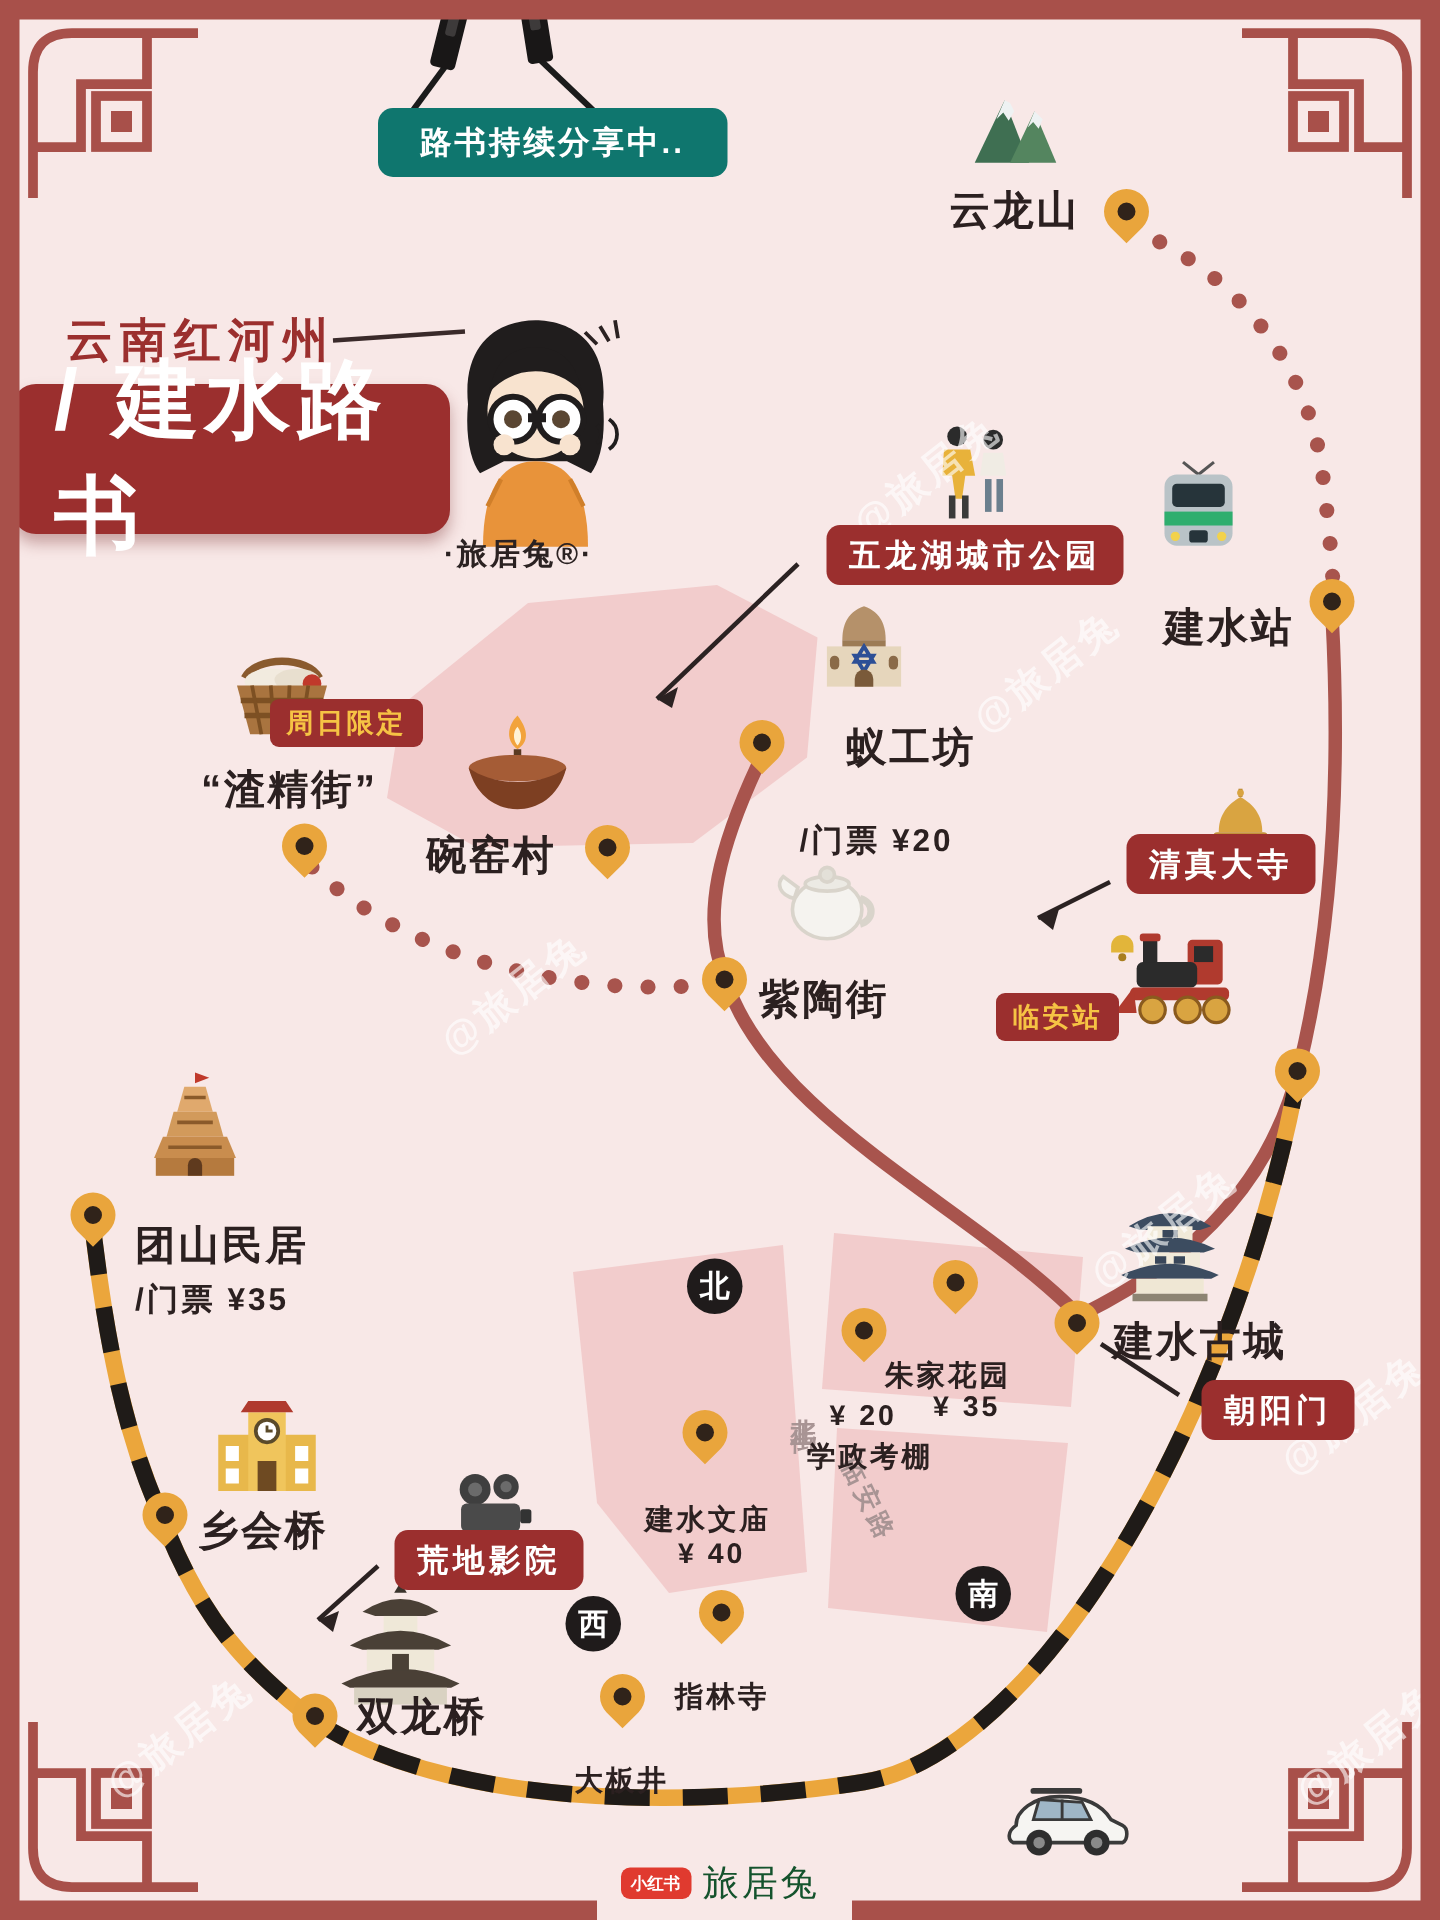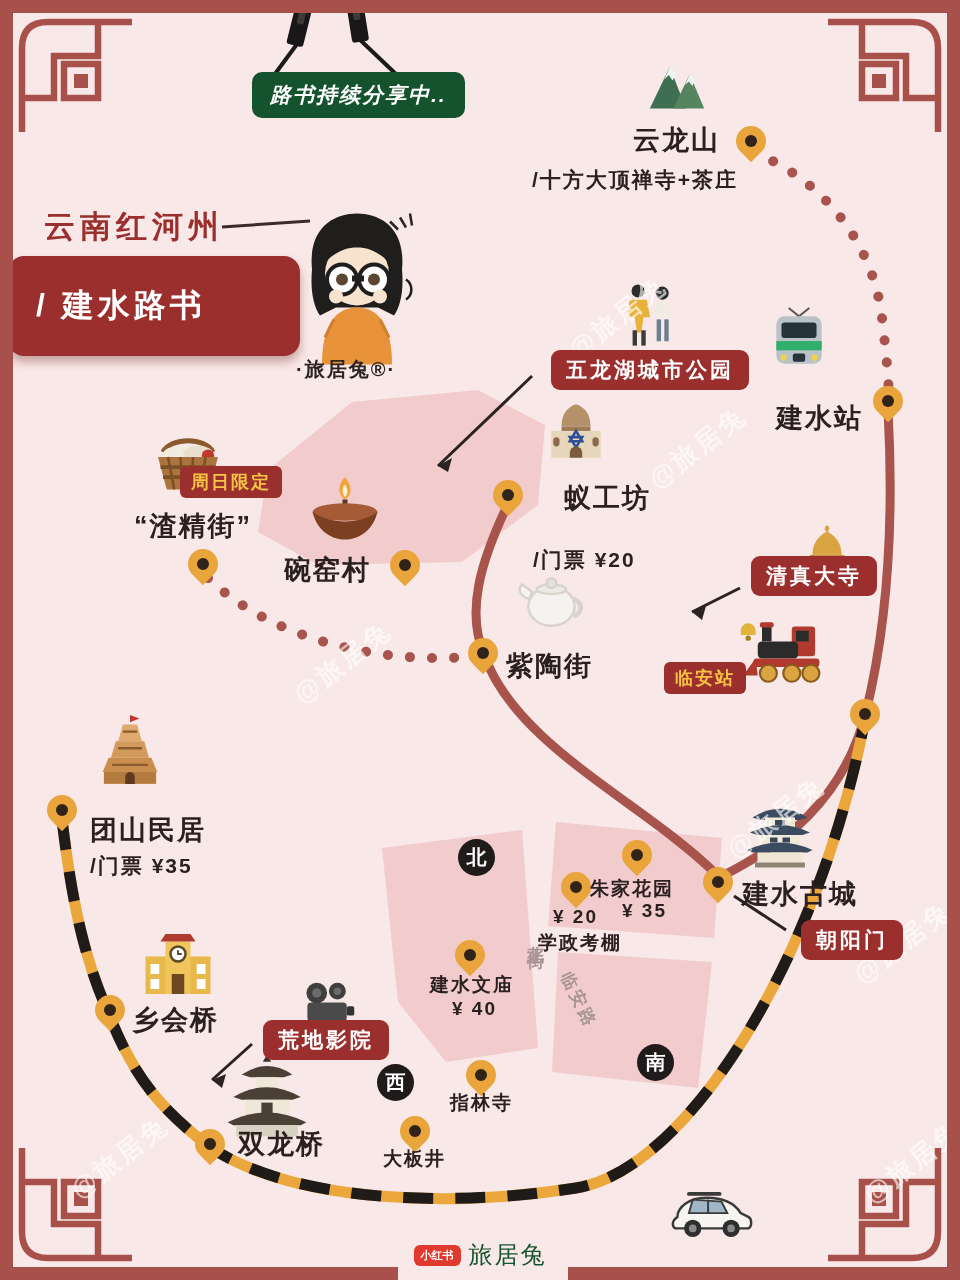--- a/index.html
+++ b/index.html
@@ -5,21 +5,21 @@
   * { margin:0; padding:0; box-sizing:border-box; }
   body { font-family:"Liberation Sans","DejaVu Sans",sans-serif; background:#e8dada; }
   .poster { position:relative; width:960px; height:1280px; margin:0 auto; background:#f8e8e7; overflow:hidden; }
 
   .frame { position:absolute; inset:0; border:13px solid #a8504a; z-index:28; pointer-events:none; }
   .map-svg { position:absolute; left:0; top:0; z-index:2; }
 
   .label { position:absolute; color:#2b2020; font-weight:bold; z-index:14; white-space:nowrap; letter-spacing:2px; }
   .name  { font-size:27px; }
   .note  { font-size:21px; }
-  .small { font-size:19px; }
+  .small { font-size:19px;margin-top:28px; }
 
   .bubble { position:absolute; background:#9b2f2e; color:#fff; font-weight:bold; font-size:21px;
             padding:6px 15px; border-radius:9px; letter-spacing:3px; z-index:18; white-space:nowrap;margin-left:21px; }
   .badge-y { position:absolute; background:#9b2f2e; color:#f6c344; font-weight:bold; font-size:18px;
              padding:4px 11px; border-radius:6px; letter-spacing:2px; z-index:18; white-space:nowrap; }
 
   .pin { position:absolute; width:30px; height:30px; background:#e9a53c;
          border-radius:50% 50% 50% 0; transform:rotate(-45deg); z-index:12; }
   .pin::after { content:""; position:absolute; left:9px; top:9px; width:12px; height:12px;
                 border-radius:50%; background:#30231a; }
@@ -29,32 +29,32 @@
 
   .street { position:absolute; color:#a89494; font-weight:bold; font-size:17px; z-index:6; letter-spacing:3px; }
   .street.v { writing-mode:vertical-rl; }
   .street.r { transform:rotate(64deg); transform-origin:left top; }
 
   .icon { position:absolute; z-index:10; line-height:0; }
 
   .wm { position:absolute; color:rgba(255,255,255,0.62); font-size:26px; font-weight:bold;
         transform:rotate(-38deg); letter-spacing:3px; z-index:17; pointer-events:none; white-space:nowrap; }
 
-  .banner { position:absolute; left:252px; top:72px; background:#14532d; color:#fff; font-size:21px;
-            font-weight:bold; padding:9px 18px; border-radius:10px; letter-spacing:2px; z-index:21;font-style:italic; }
+  .banner { position:absolute; left:252px; top:72px; background:#0f766e; color:#fff; font-size:21px;
+            font-weight:bold; padding:9px 28px; border-radius:10px; letter-spacing:2px; z-index:21; }
   .clip { position:absolute; width:17px; height:42px; background:#191717; border-radius:3px; z-index:22; }
   .clip::after { content:""; position:absolute; left:5px; top:6px; width:7px; height:14px; background:#3d3a3a; border-radius:2px; }
   .clip.a { left:291px; top:4px; transform:rotate(14deg); }
   .clip.b { left:349px; top:0px; transform:rotate(-9deg); }
 
   .region { position:absolute; left:44px; top:206px; color:#9b2f2e; font-size:31px; font-weight:bold;
             letter-spacing:5px; z-index:20; }
   .title-badge { position:absolute; left:8px; top:256px; width:292px; height:100px; background:#9b2f2e;
                  border-radius:16px; color:#fff; display:flex; align-items:center; padding-left:28px;
-                 font-size:32px; font-weight:bold; letter-spacing:4px; z-index:20;
+                 font-size:57px; font-weight:bold; letter-spacing:4px; z-index:20;
                  box-shadow:0 6px 10px rgba(110,30,30,0.35); }
   .mascot-label { position:absolute; left:296px; top:356px; color:#2b2222; font-size:20px; font-weight:bold;
                   letter-spacing:2px; z-index:20; }
 
   .footer-bg { position:absolute; left:398px; bottom:0; width:170px; height:46px; background:#f8e8e7;
                border-radius:12px 12px 0 0; z-index:31; }
   .footer { position:absolute; left:0; right:0; bottom:9px; display:flex; align-items:center;
             justify-content:center; gap:8px; z-index:32; }
   .footer-logo { background:#e03a2f; color:#fff; font-size:11px; font-weight:bold; padding:3px 7px; border-radius:6px; }
   .footer-brand { color:#14532d; font-size:24px; font-weight:normal; letter-spacing:2px; }
@@ -139,21 +139,20 @@
 
   <div class="icon" style="left:645px; top:56px;">
     <svg width="64" height="58" viewBox="0 0 64 64">
       <path d="M2 58 L24 12 L42 58Z" fill="#3f6f52"></path>
       <path d="M28 58 L46 20 L62 58Z" fill="#54855f"></path>
       <path d="M24 12 L18 26 L23 21 L27 27 L31 20 L28 14Z" fill="#eef2f3"></path>
       <path d="M46 20 L41 32 L45 28 L49 33 L52 26Z" fill="#eef2f3"></path>
     </svg>
   </div>
   <div class="label name" style="left:633px; top:122px;">云龙山</div>
-  <div class="label note" style="left:532px; top:166px;">/十方大顶禅寺+茶庄</div>
   <div class="pin" style="left:736px; top:126px;"></div>
 
   <div class="icon" style="left:766px; top:306px;">
     <svg width="66" height="66" viewBox="0 0 64 64">
       <line x1="22" y1="2" x2="32" y2="10" stroke="#555" stroke-width="2"></line>
       <line x1="42" y1="2" x2="32" y2="10" stroke="#555" stroke-width="2"></line>
       <rect x="10" y="10" width="44" height="46" rx="8" fill="#b9c3c7"></rect>
       <rect x="15" y="16" width="34" height="15" rx="3" fill="#26343a"></rect>
       <rect x="10" y="34" width="44" height="9" fill="#2fae6e"></rect>
       <circle cx="17" cy="50" r="3" fill="#f2d24b"></circle>

